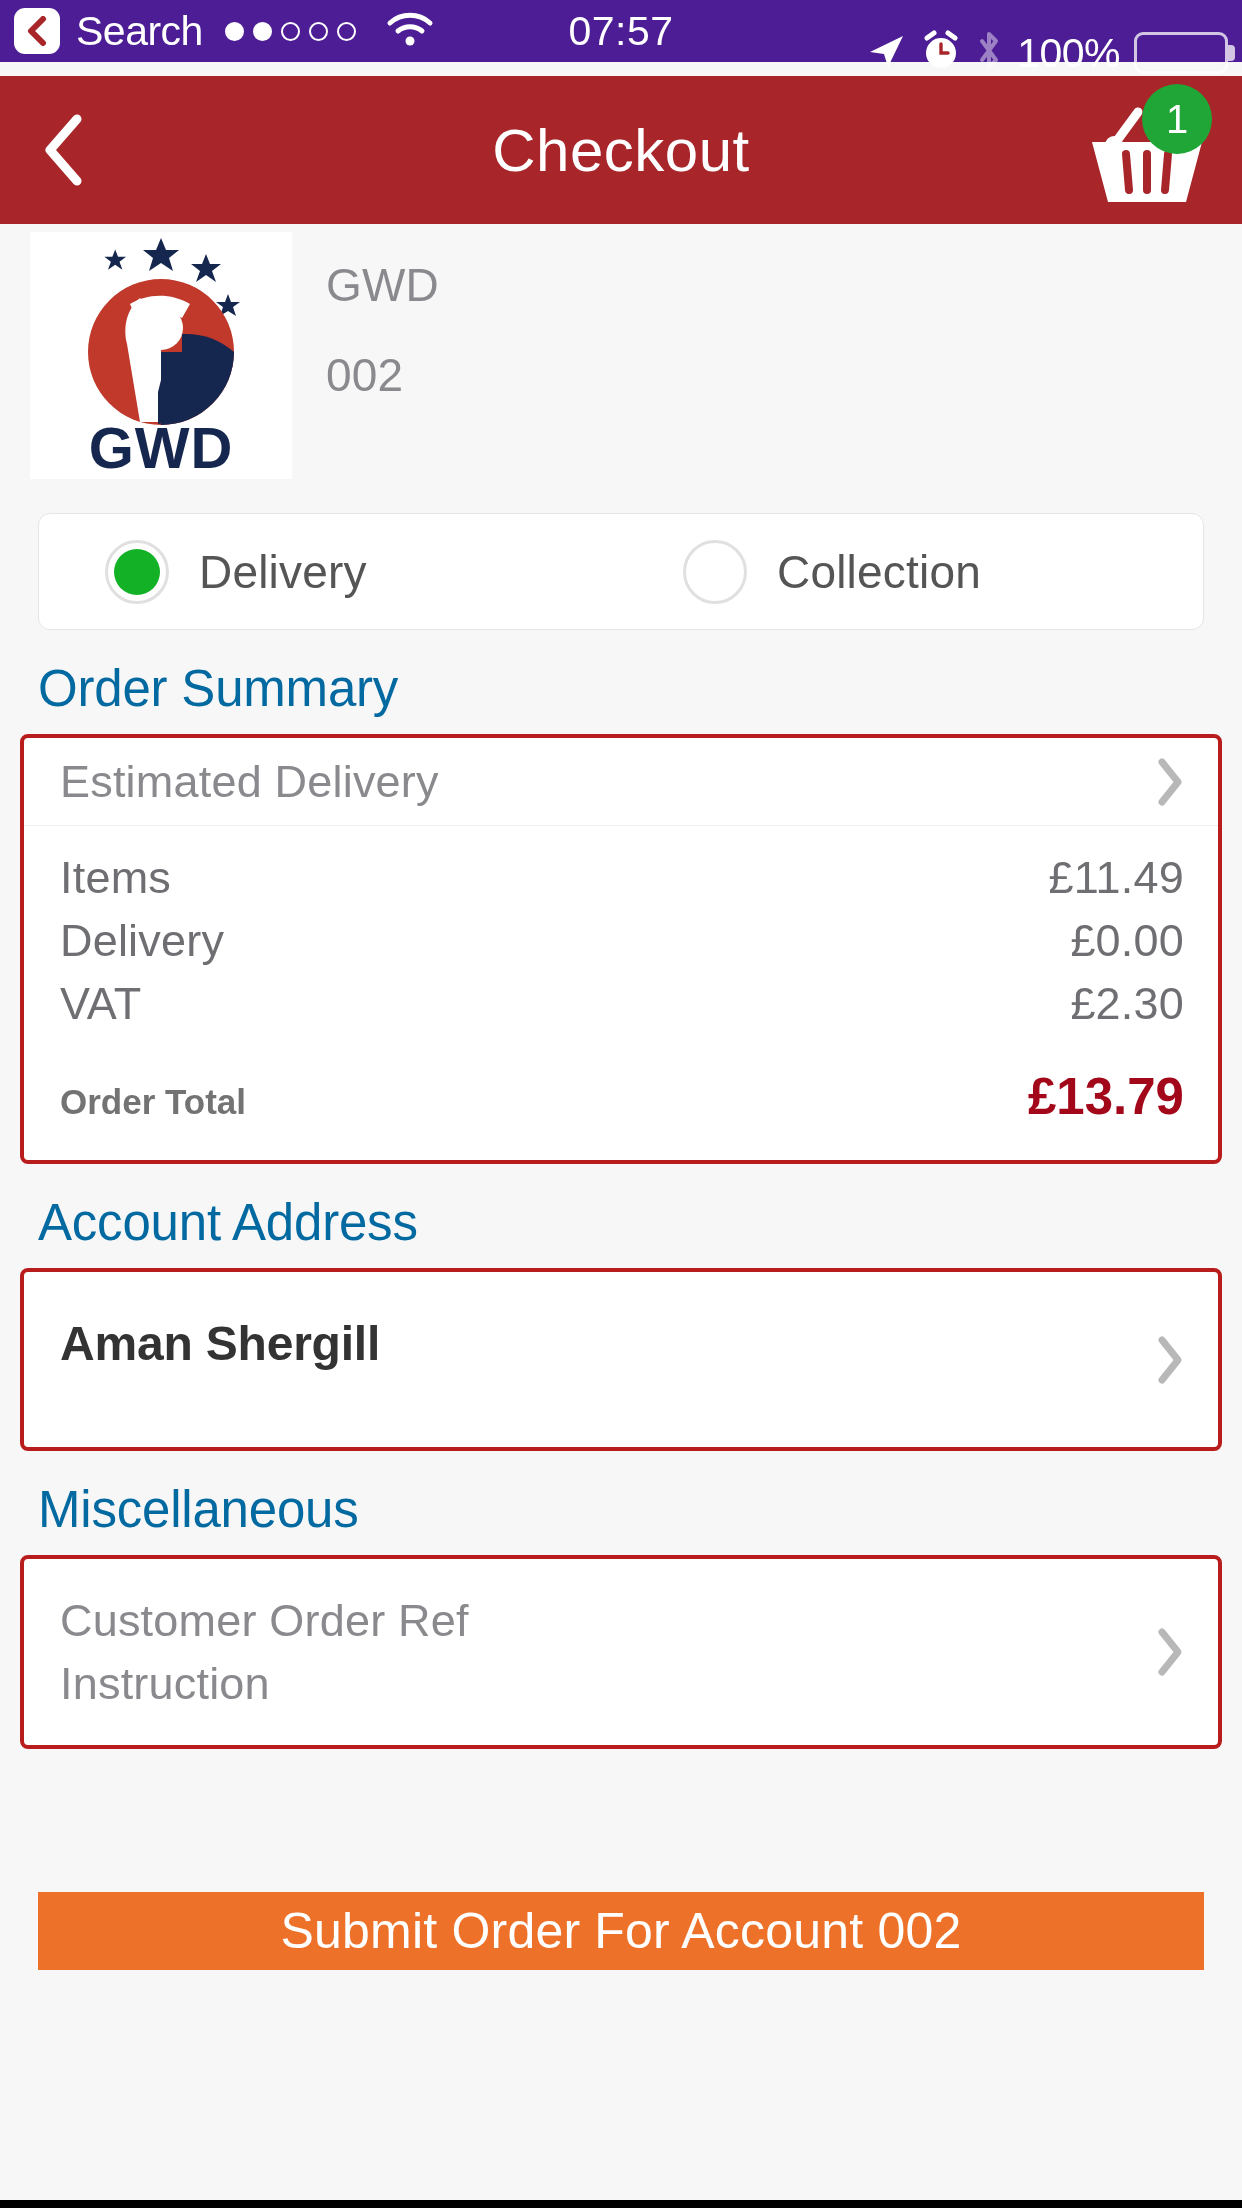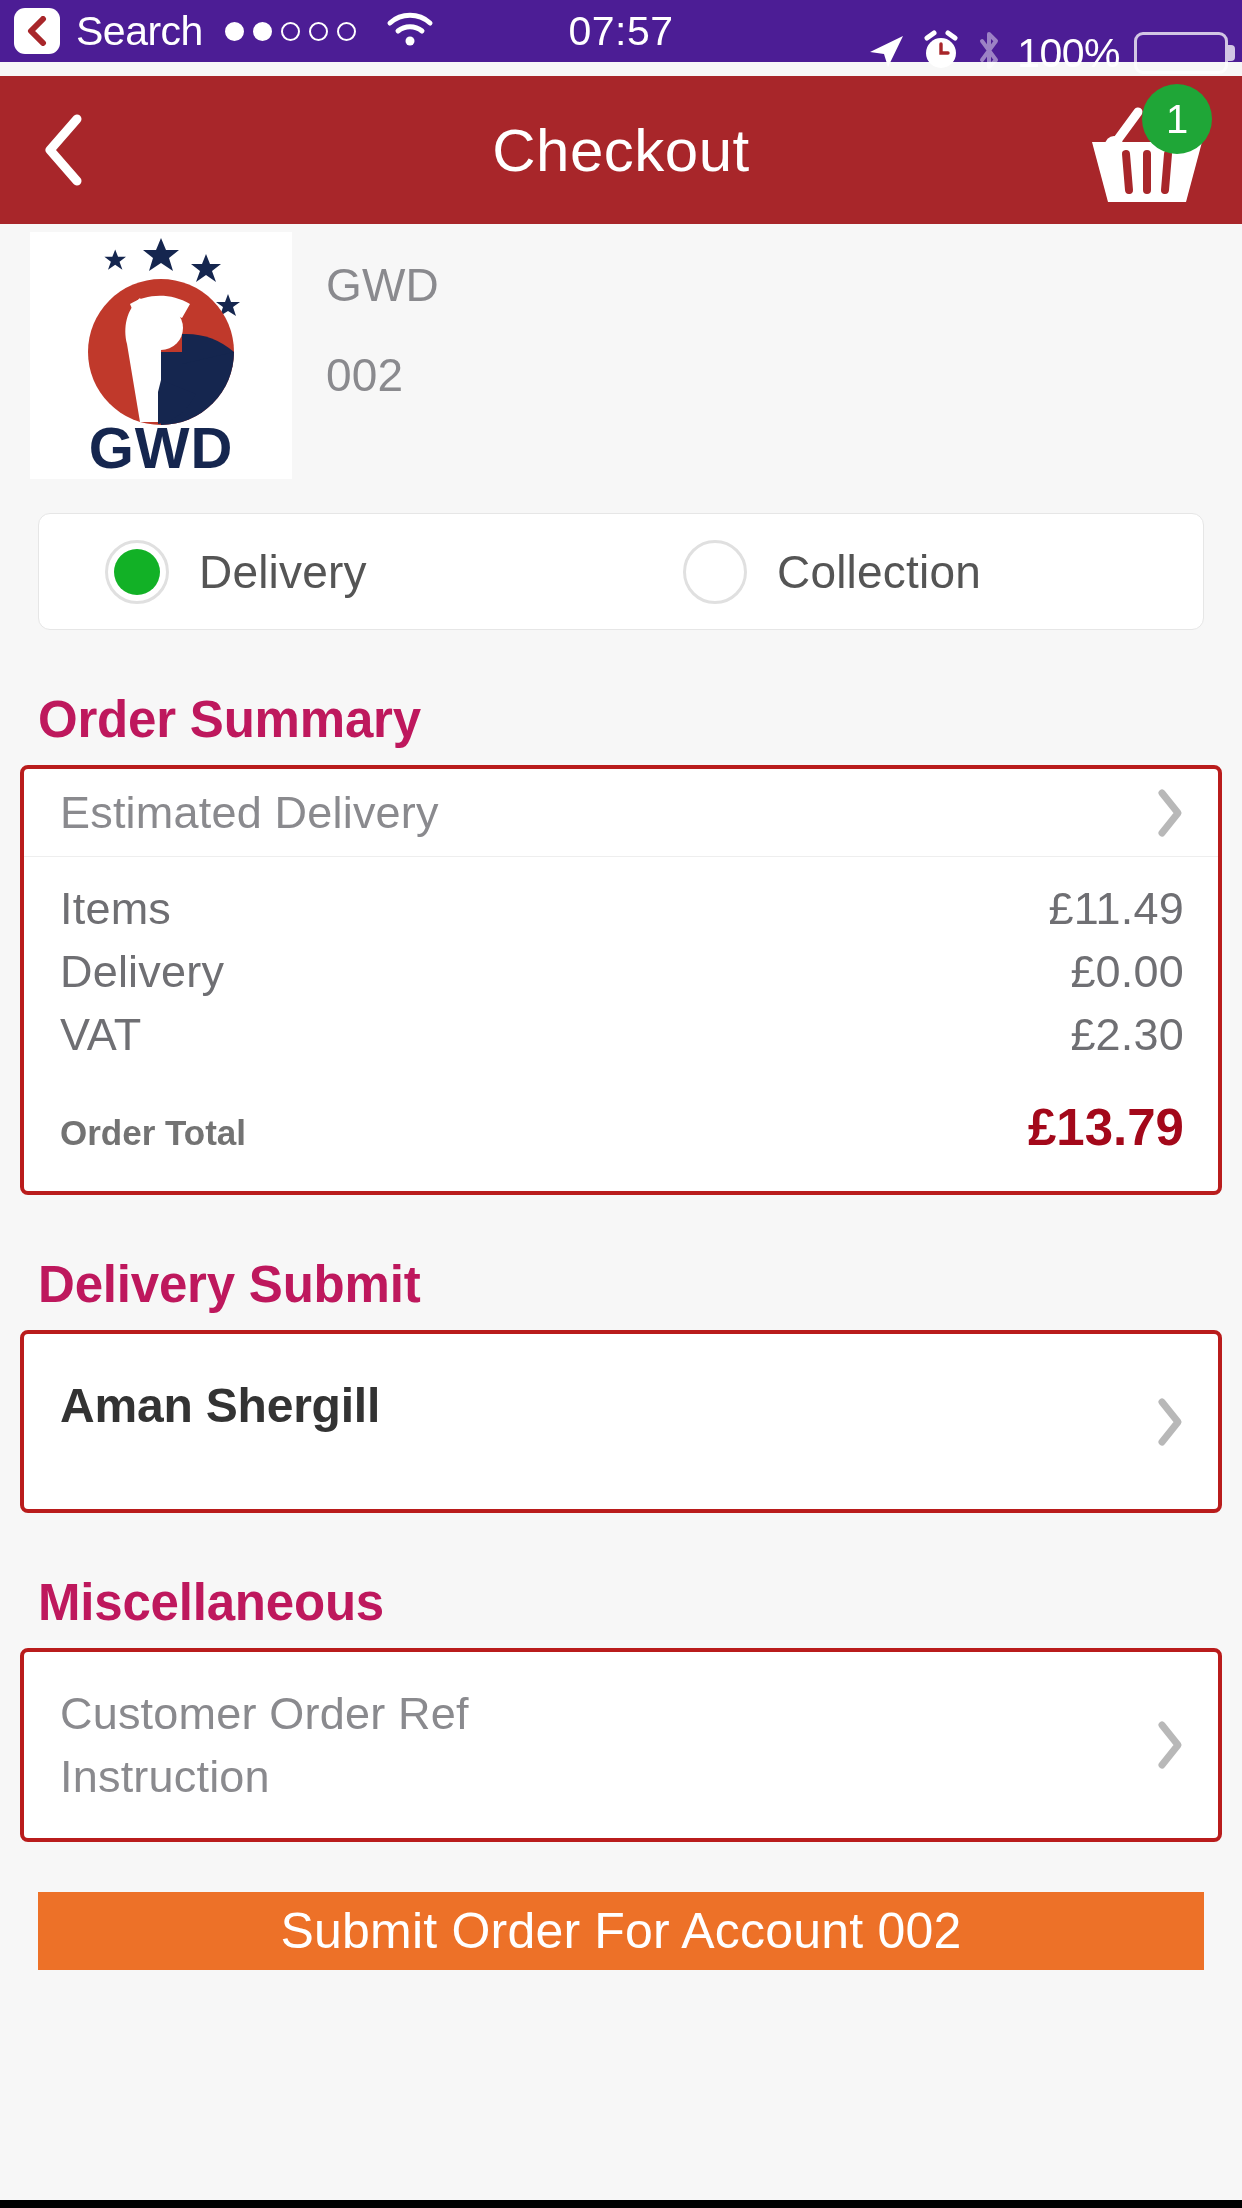--- a/index.html
+++ b/index.html
@@ -103,22 +103,22 @@
   .radio {
     width:64px; height:64px; border-radius:50%;
     border:3px solid #e0e0e0; background:#fff; flex:none;
     display:flex; align-items:center; justify-content:center;
   }
   .radio .inner { width:46px; height:46px; border-radius:50%; background:#12B126; }
   .seg-label { font-size:46px; color:#555555; margin-left:30px; letter-spacing:0.2px; }
 
   
   .section-title {
-    font-size:51px; font-weight:bold; color:#be185d;
-    margin:60px 0 16px 38px; letter-spacing:-0.2px;
+    font-size:51px; font-weight:normal; color:#0369a1;
+    margin:29px 0 16px 38px; letter-spacing:-0.2px;
   }
 
   
   .card {
     margin:0 20px; background:#ffffff;
     border:4px solid #b91c1c; border-radius:8px;
   }
 
   .row-est {
     height:88px; display:flex; align-items:center; justify-content:space-between;
@@ -316,21 +316,21 @@
           <span>VAT</span>
           <span>£2.30</span>
         </div>
       </div>
       <div class="total-row">
         <span class="total-label">Order Total</span>
         <span class="total-value">£13.79</span>
       </div>
     </div>
 
-    <div class="section-title">Delivery Submit</div>
+    <div class="section-title">Account Address</div>
     <div class="card">
       <div class="row-tall">
         <span class="addr-name">Aman Shergill</span>
         <span class="chev">
           <svg width="28" height="50" viewBox="0 0 28 50" aria-hidden="true">
             <path d="M6 5 L22 25 L6 45" stroke="#b8b8b8" stroke-width="7" fill="none" stroke-linecap="round" stroke-linejoin="round"></path>
           </svg>
         </span>
       </div>
     </div>

